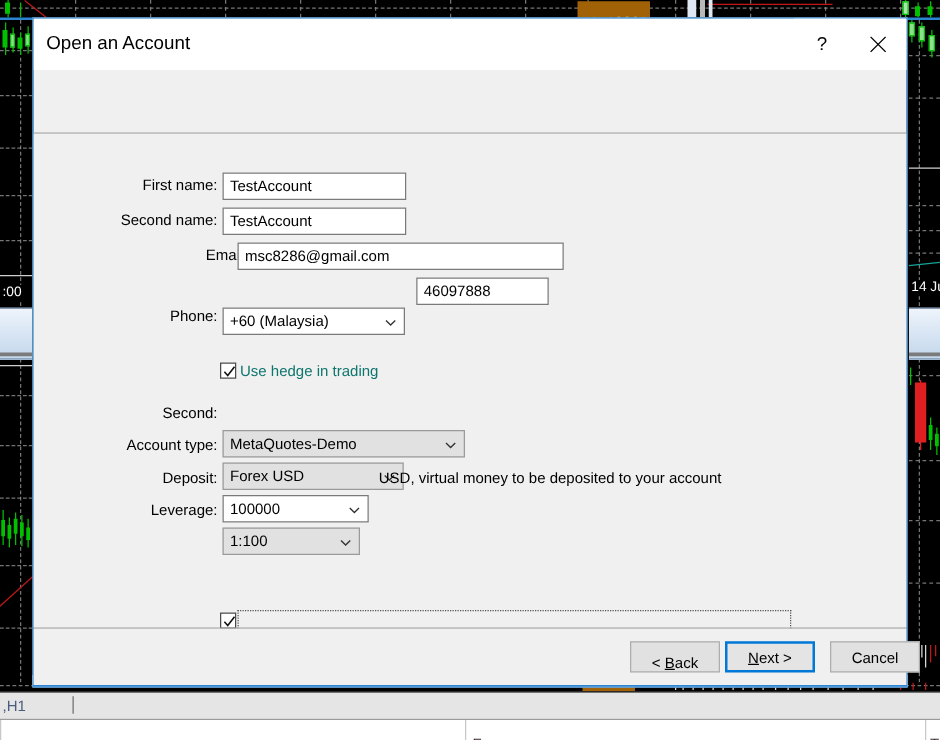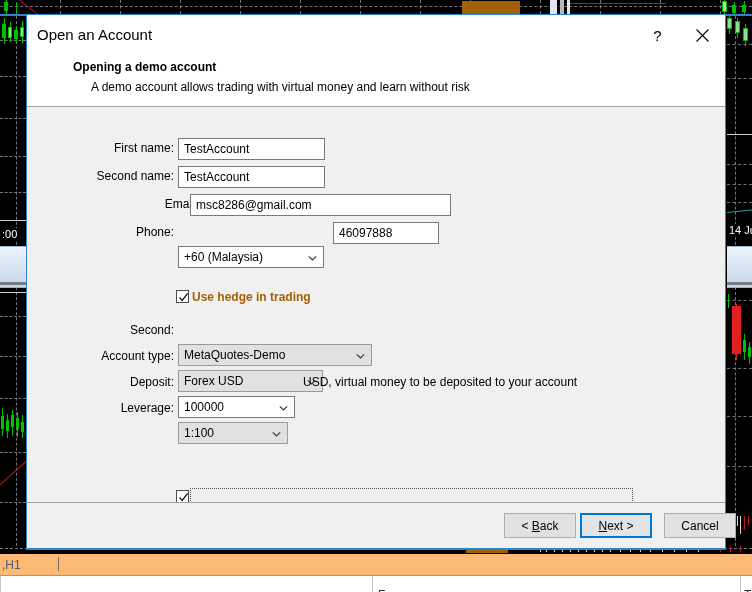--- a/index.html
+++ b/index.html
@@ -42,21 +42,21 @@
   .scrollband{position:absolute;
     background:linear-gradient(to bottom,#eef4fb 0%,#dce8f5 40%,#c3d7ec 100%);
     border-top:1px solid #9ab6d4;border-bottom:1px solid #9ab6d4;}
   .scroll-thumb{position:absolute;background:#b9cfe6;border:1px solid #7fa5c8;}
   .hsb-track{position:absolute;background:#eef4fb;border:1px solid #9ab6d4;box-sizing:border-box;}
 
   .tickrow{position:absolute;}
   .tick{position:absolute;top:0;width:1px;background:#d9d9d9;}
   .tick.red{background:#c01818;}
 
-  .tabbar{position:absolute;background:#fdba74;border-top:1px solid #000;
+  .tabbar{position:absolute;background:#e5e5e5;border-top:1px solid #000;
     border-bottom:1px solid #9b9b9b;}
   .tabbar .tablabel{position:absolute;left:2px;top:4px;color:#4b5d7e;font-size:12px;}
   .tabbar .caret{position:absolute;left:58px;top:3px;width:1px;height:14px;background:#6f6f6f;}
 
   .gridpanel{position:absolute;background:#fff;border-top:1px solid #9b9b9b;}
   .gp-vline{position:absolute;top:0;bottom:0;width:1px;background:#c8c8c8;}
   .gp-head{position:absolute;color:#3a2a2a;font-size:12px;white-space:nowrap;overflow:hidden;}
 
   
   #dialog{position:absolute;left:26px;top:14px;width:700px;height:535px;
@@ -89,21 +89,21 @@
     font-size:12px;color:#000;line-height:20px;padding-left:5px;overflow:hidden;white-space:nowrap;margin-top:24px;}
   .fcombo.white{background:#fff;}
   .fcombo.grey{background:#e1e1e1;border-color:#9a9a9a;}
   .fcombo .chev{position:absolute;right:6px;top:7px;width:9px;height:9px;}
   .fcombo .chev svg{display:block;}
   .fhint{position:absolute;top:3px;font-size:12px;color:#000;white-space:nowrap;}
 
   .cbx{position:absolute;width:13px;height:13px;background:#fff;border:1px solid #4a4a4a;
     box-sizing:border-box;}
   .cbx svg{display:block;position:absolute;left:1px;top:1px;}
-  .cbx-label{position:absolute;font-size:12px;color:#a16207;white-space:nowrap;font-weight:bold;}
+  .cbx-label{position:absolute;font-size:12px;color:#0f766e;white-space:nowrap;}
   .focusring{position:absolute;border:1px dotted #555;box-sizing:border-box;}
 
   #footer-sep{position:absolute;left:0;right:0;bottom:45px;height:1px;background:#a0a0a0;}
   #footer{position:absolute;left:0;right:0;bottom:0;height:45px;background:#f0f0f0;}
   .btn{position:absolute;top:10px;height:25px;width:72px;background:#e1e1e1;
     border:1px solid #adadad;box-sizing:border-box;font-size:12px;color:#000;
     display:flex;align-items:center;justify-content:center;
     font-family:"Liberation Sans", sans-serif;}
   .btn.default{border:2px solid #0078d7;background:#e4e4e4;}
   .btn u{text-decoration:underline;}
@@ -338,45 +338,41 @@
       <span>?</span>
     </div>
     <div class="titlebtn" id="close-btn">
       <svg width="13" height="13" viewBox="0 0 13 13" aria-hidden="true">
         <line x1="0.5" y1="0.5" x2="12.5" y2="12.5" stroke="#000" stroke-width="1.1"></line>
         <line x1="12.5" y1="0.5" x2="0.5" y2="12.5" stroke="#000" stroke-width="1.1"></line>
       </svg>
     </div>
   </div>
 
-  <div id="header-block">
-    <div id="header-title">Opening a demo account</div>
-    <div id="header-sub">A demo account allows trading with virtual money and learn without risk</div>
-  </div>
   <div id="header-sep"></div>
 
   <div id="body">
 
     <div class="row" style="left:0;top:31px;width:660px;">
       <div class="flabel" style="right:513px;width:140px;">First name:</div>
       <div class="ftext" style="left:151px;width:147px;">TestAccount</div>
     </div>
 
     <div class="row" style="left:0;top:59px;width:660px;">
       <div class="flabel" style="right:513px;width:140px;">Second name:</div>
       <div class="ftext" style="left:151px;width:147px;">TestAccount</div>
     </div>
 
     <div class="row" style="left:12px;top:87px;width:660px;padding-left:12px;">
       <div class="flabel" style="right:513px;width:140px;">Email:</div>
       <div class="ftext" style="left:151px;width:261px;">msc8286@gmail.com</div>
     </div>
 
     <div class="row" style="left:0;top:115px;width:660px;">
-      <div class="flabel" style="right:513px;width:140px;">Phone:</div>
+      <div class="flabel" style="right:513px;width:140px;margin-top:21px;">Phone:</div>
       <div class="fcombo white" style="left:151px;width:146px;">
         <span>+60 (Malaysia)</span>
         <span class="chev">
           <svg width="9" height="9" viewBox="0 0 9 9">
               <path d="M0.8 2.4 L4.5 6.0 L8.2 2.4" fill="none" stroke="#333" stroke-width="1.1"></path>
             </svg>
         </span>
       </div>
       <div class="ftext" style="left:306px;width:106px;">46097888</div>
     </div>
@@ -445,21 +441,21 @@
           <path d="M1.5 5.4 L4.2 8.4 L9.6 1.4" fill="none" stroke="#111" stroke-width="1.25"></path>
         </svg>
       </div>
       <div class="focusring" style="left:163px;top:1px;width:443px;height:19px;"></div>
     </div>
 
   </div>
 
   <div id="footer-sep"></div>
   <div id="footer">
-    <div class="btn" style="left:477px;">
+    <div class="btn" style="left:477px;align-items:flex-end;">
       <span>&lt;&nbsp;<u>B</u>ack</span>
     </div>
     <div class="btn default" style="left:553px;">
       <span><u>N</u>ext&nbsp;&gt;</span>
     </div>
     <div class="btn" style="left:637px;">
       <span>Cancel</span>
     </div>
   </div>
 </div>

